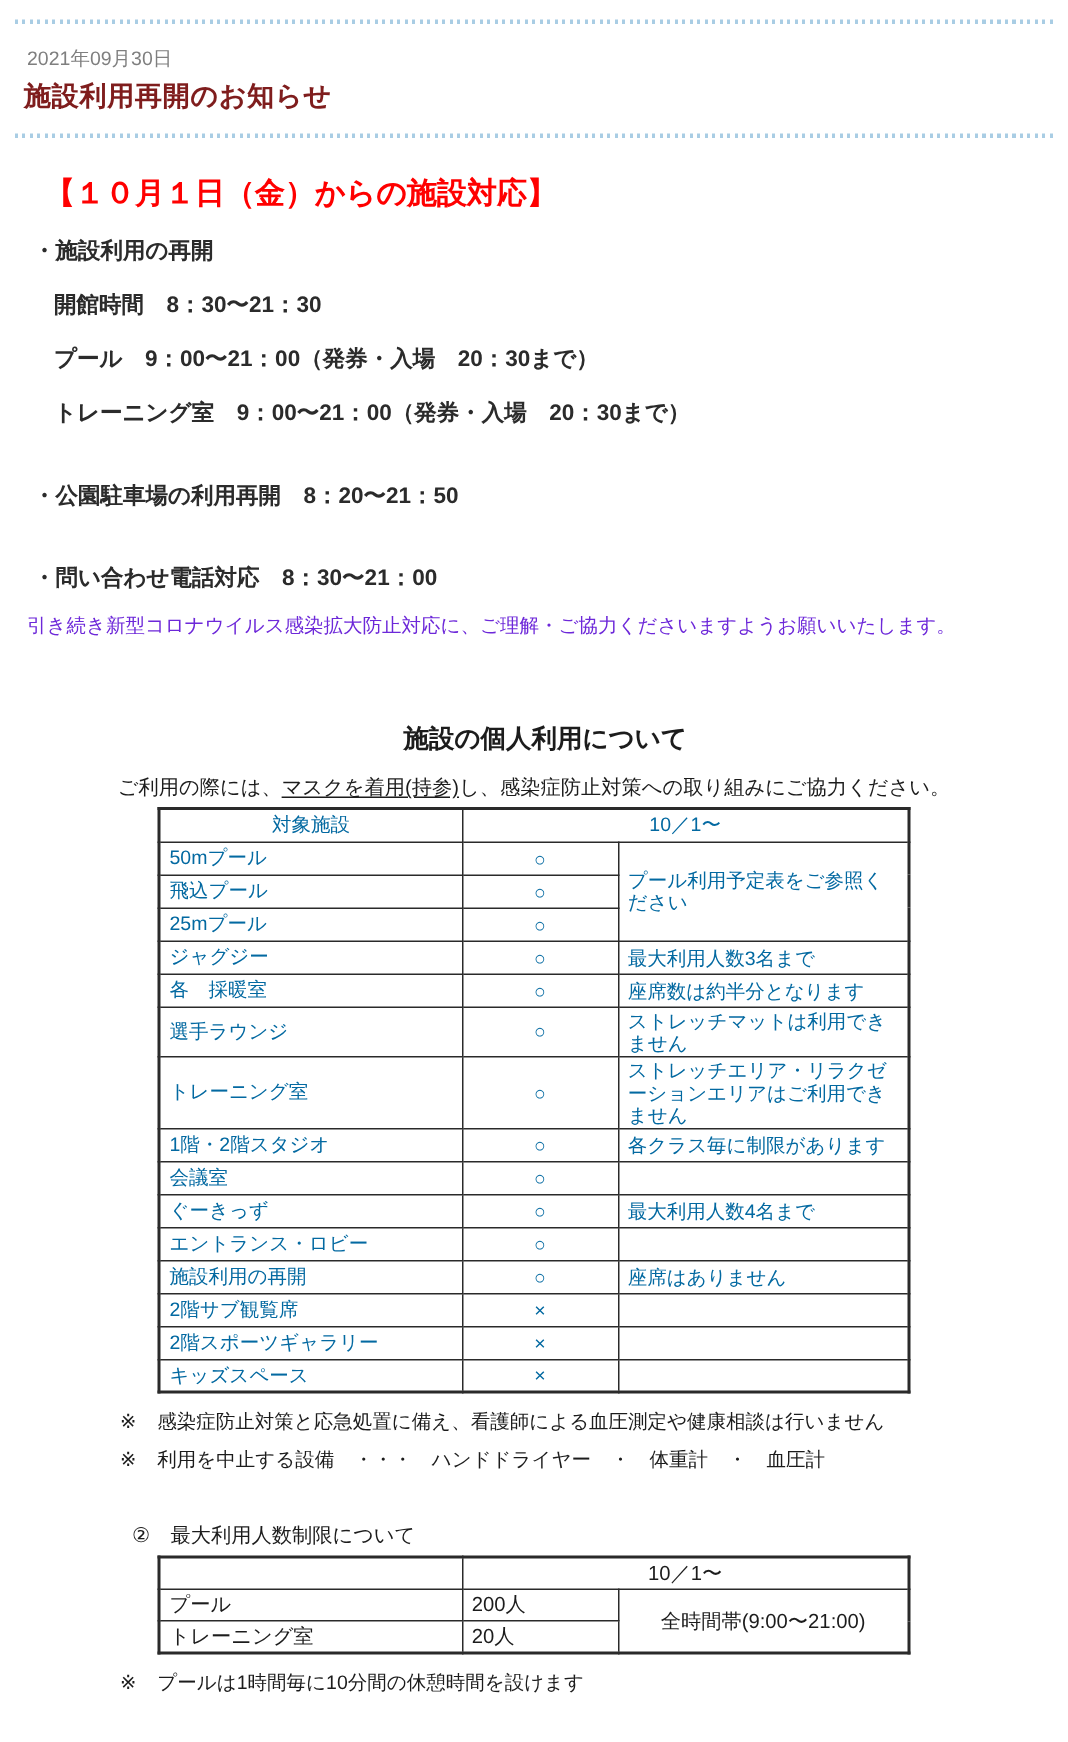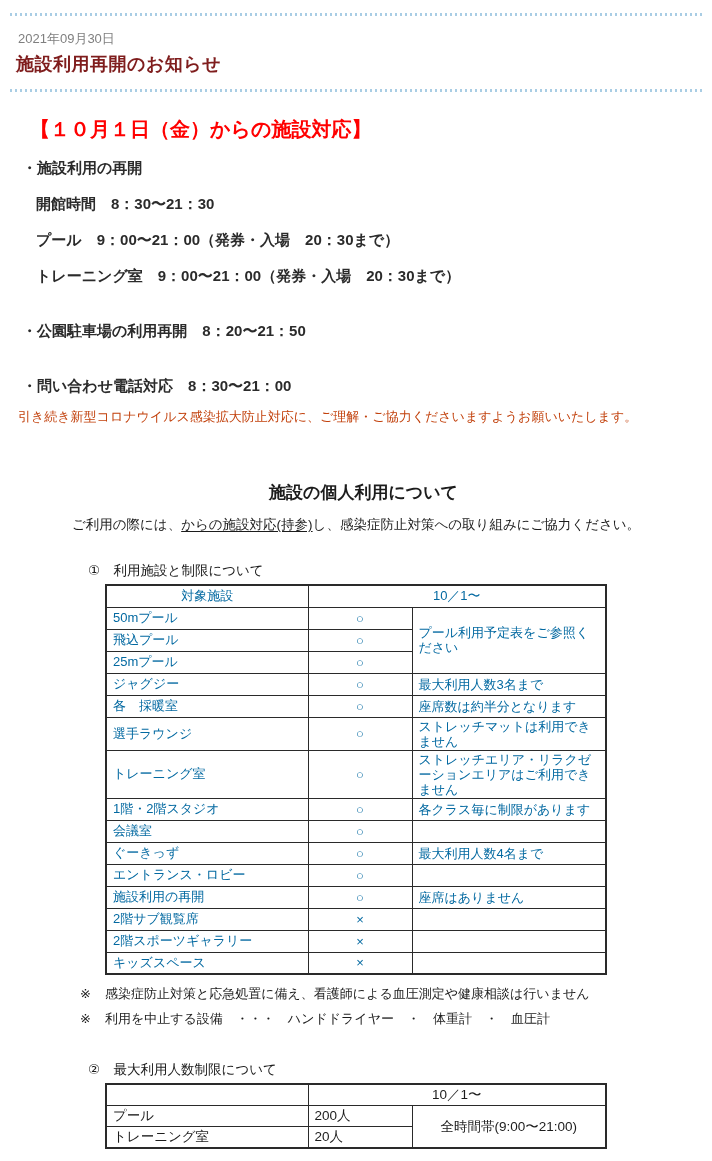--- a/index.html
+++ b/index.html
@@ -50,21 +50,21 @@
     color: #2b2b2b;
   }
   .bullet.lv1 { margin: 16px 0 0 22px; }
   .bullet.lv2 { margin: 16px 0 0 36px; }
   .bullet.gap  { margin-top: 35px; }
 
   .closing-text {
     margin: 12px 0 0 18px;
     font-size: 13px;
     line-height: 17px;
-    color: #c2410c;
+    color: #6d28d9;
   }
 
   
   .notice { background: #fff; }
   .notice-title {
     margin-top: 57px;
     text-align: center;
     font-size: 17px;
     line-height: 22px;
     font-weight: bold;
@@ -168,23 +168,22 @@
   <div class="bullet lv2">トレーニング室　9：00〜21：00（発券・入場　20：30まで）</div>
   <div class="bullet lv1 gap">・公園駐車場の利用再開　8：20〜21：50</div>
   <div class="bullet lv1 gap">・問い合わせ電話対応　8：30〜21：00</div>
 
   <p class="closing-text">引き続き新型コロナウイルス感染拡大防止対応に、ご理解・ご協力くださいますようお願いいたします。</p>
 
   <div class="notice">
 
     <div class="notice-title">施設の個人利用について</div>
 
-    <div class="notice-sub"><span>ご利用の際には、</span><span class="underline">からの施設対応(持参)</span><span>し、感染症防止対策への取り組みにご協力ください。</span></div>
-
-    <div class="section-label">①　利用施設と制限について</div>
+    <div class="notice-sub"><span>ご利用の際には、</span><span class="underline">マスクを着用(持参)</span><span>し、感染症防止対策への取り組みにご協力ください。</span></div>
+
 
     <table class="notice-table">
       <colgroup>
           <col class="c1">
           <col class="c2">
           <col class="c3">
         </colgroup>
       <tbody>
           <tr>
         <th class="hdr">対象施設</th>

